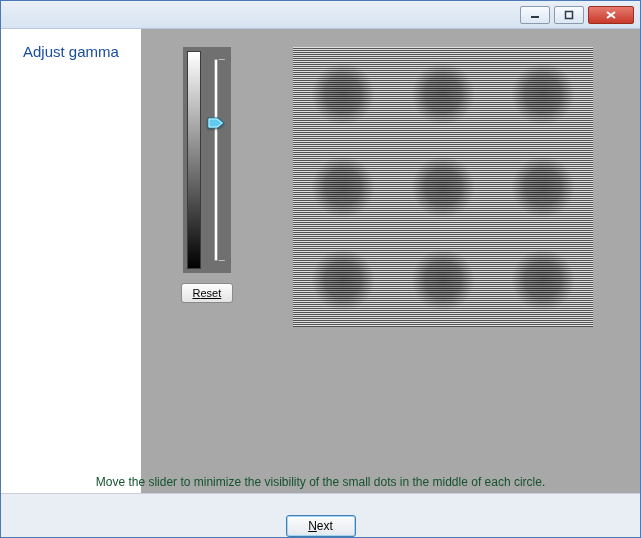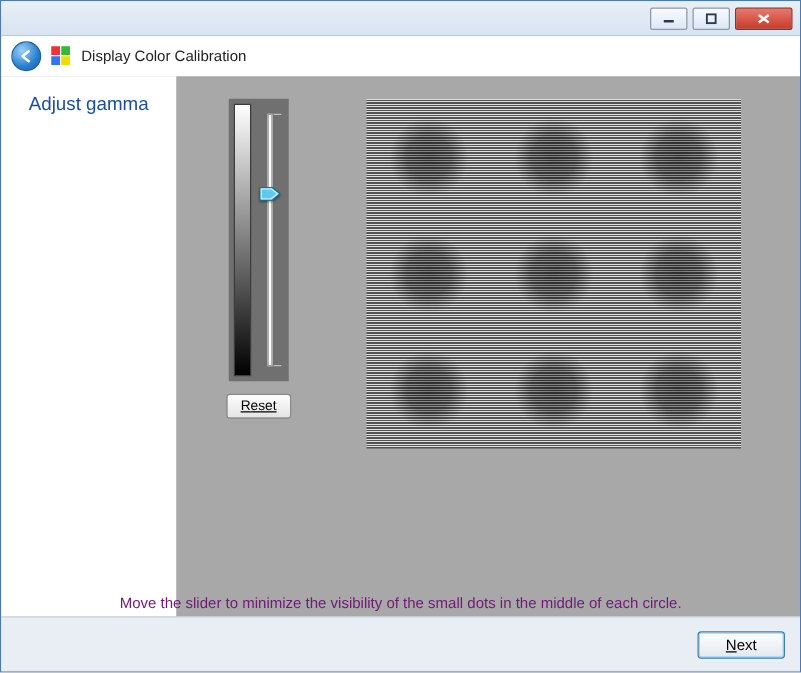--- a/index.html
+++ b/index.html
@@ -171,36 +171,37 @@
   }
   .dot {
     display:flex; align-items:center; justify-content:center;
   }
   .dot span {
     width:64px; height:64px; border-radius:50%;
     background: radial-gradient(circle, rgba(0,0,0,0.45) 0%, rgba(0,0,0,0.35) 40%, rgba(0,0,0,0) 70%);
   }
 
   .instruction {
-    color:#701a75;
+    color:#14532d;
     font-size:12px;
     text-align:center;
     position:absolute;
     left:0; right:0;
     bottom:4px;
   }
 
   
   .footer {
     height:44px;
     background:#e9eef5;
     border-top:1px solid #c6cfdb;
     display:flex; align-items:center; justify-content:flex-end;
     padding:0 12px;
     gap:0;
+    flex-direction:column;
   }
   .btn {
     min-width:70px; height:22px;
     background:linear-gradient(#fdfdfd,#e4e8ee);
     border:1px solid #8a97a8;
     border-radius:3px;
     font-size:12px;
     display:flex; align-items:center; justify-content:center;
     color:#000;
     padding:0 10px;
@@ -228,34 +229,20 @@
         </svg>
     </div>
     <div class="tb-btn tb-close">
       <svg width="12" height="10">
           <line x1="2" y1="2" x2="10" y2="8" stroke-width="2"></line>
           <line x1="10" y1="2" x2="2" y2="8" stroke-width="2"></line>
         </svg>
     </div>
   </div>
 
-  <div class="headerrow">
-    <div class="back-btn">
-      <svg width="14" height="14">
-        <path d="M9 3 L4 7 L9 11" fill="none" stroke="#fff" stroke-width="2" stroke-linecap="round" stroke-linejoin="round"></path>
-      </svg>
-    </div>
-    <span class="app-icon">
-      <span class="r"></span>
-        <span class="g"></span>
-        <span class="b"></span>
-        <span class="y"></span>
-    </span>
-    <span class="app-title">Display Color Calibration</span>
-  </div>
 
   <div class="body">
     <div class="heading-band">
       <div class="heading">Adjust gamma</div>
     </div>
 
     <div class="content">
 
       <div class="slider-col">
         <div class="slider-panel">

